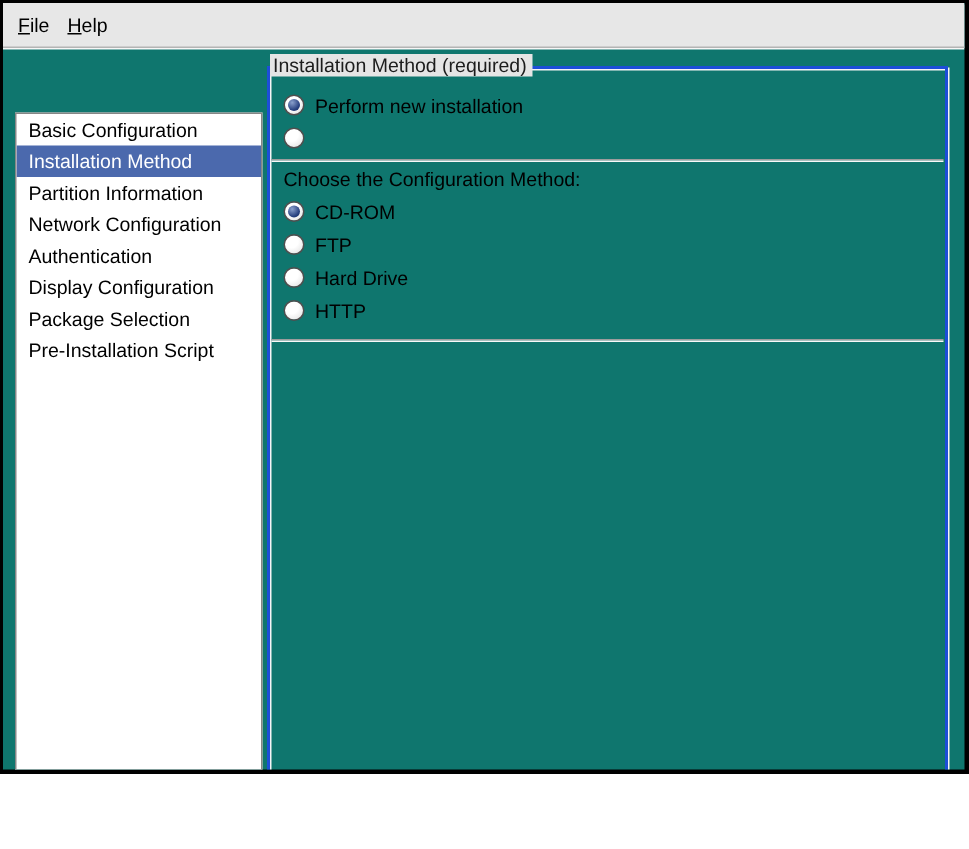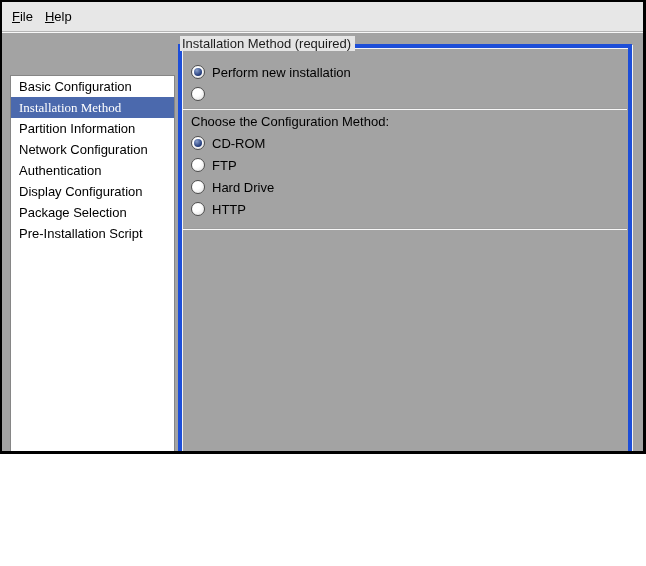--- a/index.html
+++ b/index.html
@@ -6,22 +6,22 @@
   html, body { background: #ffffff; }
   body {
     font-family: "Liberation Sans", "DejaVu Sans", sans-serif;
     font-size: 13px;
     color: #000000;
   }
 
   .window {
     position: relative;
     width: 646px;
-    height: 454px;
-    background: #a3a3a3;
+    height: 516px;
+    background: #0f766e;
     border-style: solid;
     border-color: #000000;
     border-width: 2px 3px 3px 2px;
     overflow: hidden;
   }
 
   
   .menubar {
     position: absolute;
     left: 0; top: 0; right: 0;
@@ -56,31 +56,30 @@
   .sidebar-item {
     height: 21px;
     line-height: 21px;
     padding-left: 8px;
     white-space: nowrap;
     cursor: default;
   }
   .sidebar-item.selected {
     background: #4b69ad;
     color: #ffffff;
-    font-family: Liberation Serif, serif;
   }
 
   
   .frame {
     position: absolute;
     left: 176px;
     top: 42px;
     width: 454px;
     height: 506px;
-    border: 4px solid #1d4ed8;
+    border: 2px solid #1d4ed8;
     box-shadow: inset 1px 1px 0 #f5f5f5, 1px 1px 0 #f5f5f5;
   }
   .frame-title {
     position: absolute;
     left: 178px;
     top: 34px;
     z-index: 2;
     background: #e5e5e5;
     padding: 0 4px 0 2px;
     color: #1c1c1c;

